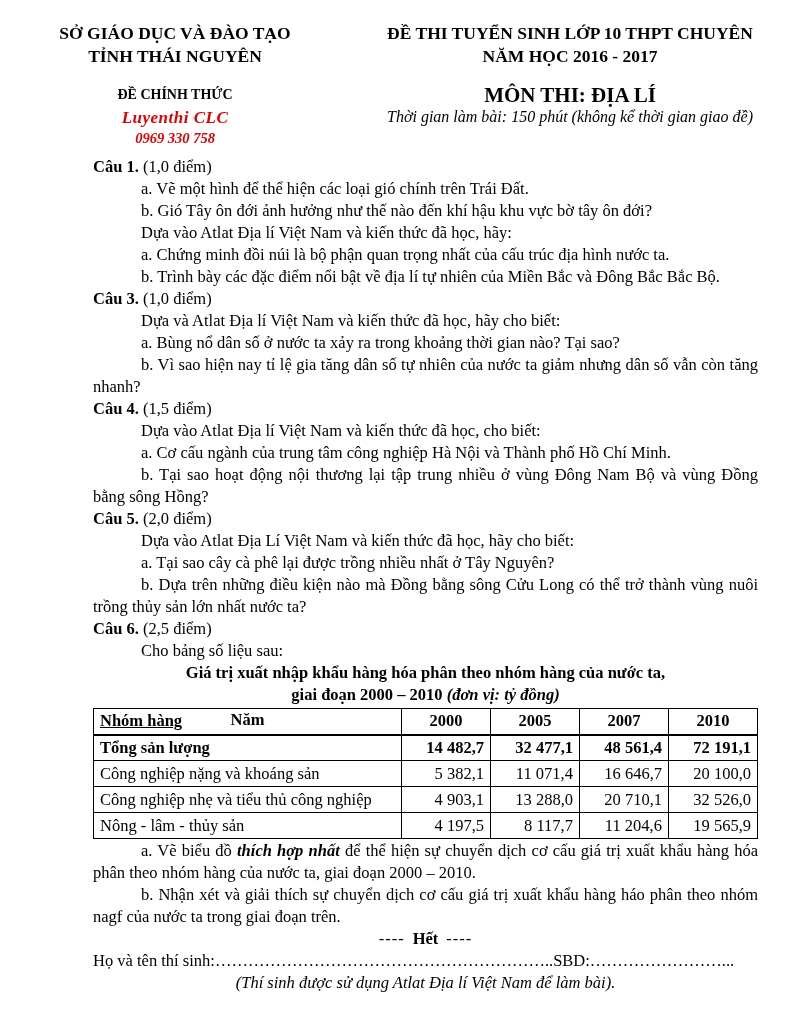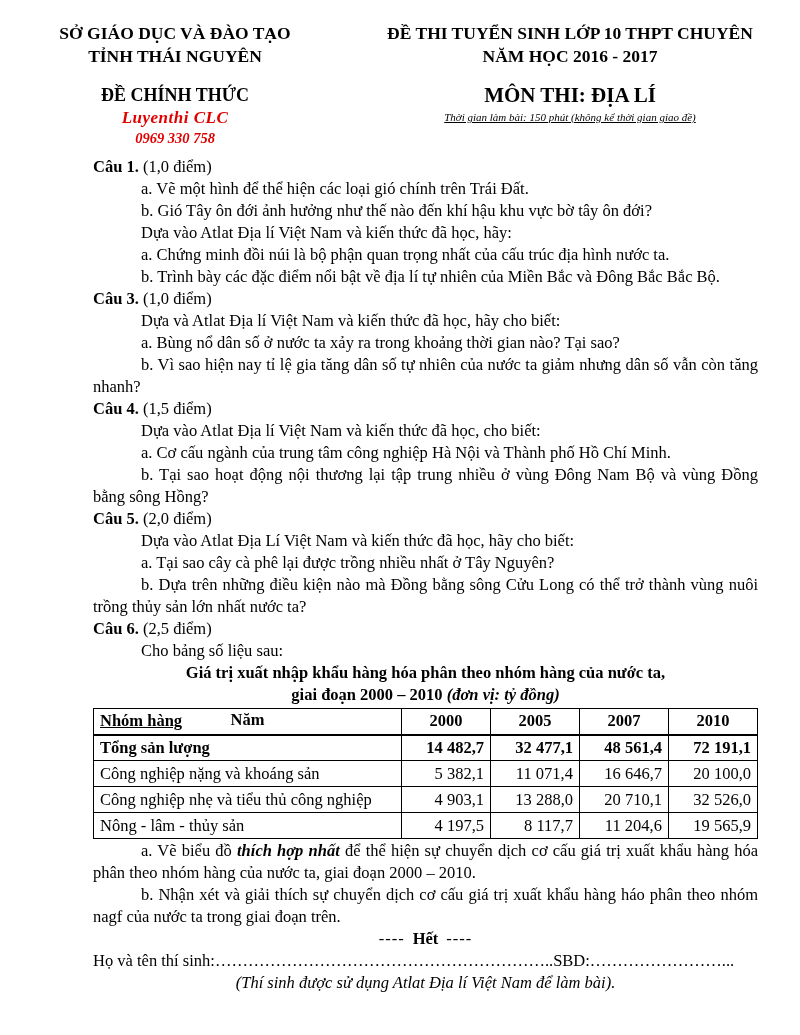--- a/index.html
+++ b/index.html
@@ -15,31 +15,31 @@
     padding-top: 22px;
     position: relative;
   }
   
   .hdr-row { display: flex; }
   .hdr-left { width: 350px; text-align: center; flex-shrink: 0; }
   .hdr-right { flex: 1; text-align: center; padding-right: 10px; }
   .hdr-bold { font-weight: bold; font-size: 17.5px; line-height: 23px; }
   .u { text-underline-offset: 3px; }
   .hdr-row2 { display: flex; margin-top: 16px; }
-  .official { font-weight: bold; font-size: 18px; }
+  .official { font-weight: bold; font-size: 14px; }
   .brand {
     color: #e00000; font-weight: bold; font-style: italic;
     font-size: 17px; line-height: 24px; letter-spacing: 0.5px;
   }
   .brand-phone {
     color: #e00000; font-weight: bold; font-style: italic;
     font-size: 14.5px; line-height: 16px;
   }
   .subject { font-weight: bold; font-size: 21px; }
-  .duration { font-style: italic; font-size: 11px; text-decoration: underline; }
+  .duration { font-style: italic; font-size: 16px; }
   
   .doc-body { padding: 10px 42px 0 93px; text-align: justify; }
   .doc-body p { margin: 0; }
   .q-head b { font-weight: bold; }
   .item { text-indent: 48px; }
   .tbl-title { text-align: center; font-weight: bold; text-indent: 0; }
   .tbl-title .unit { font-style: italic; }
   
   table.data {
     border-collapse: collapse;

